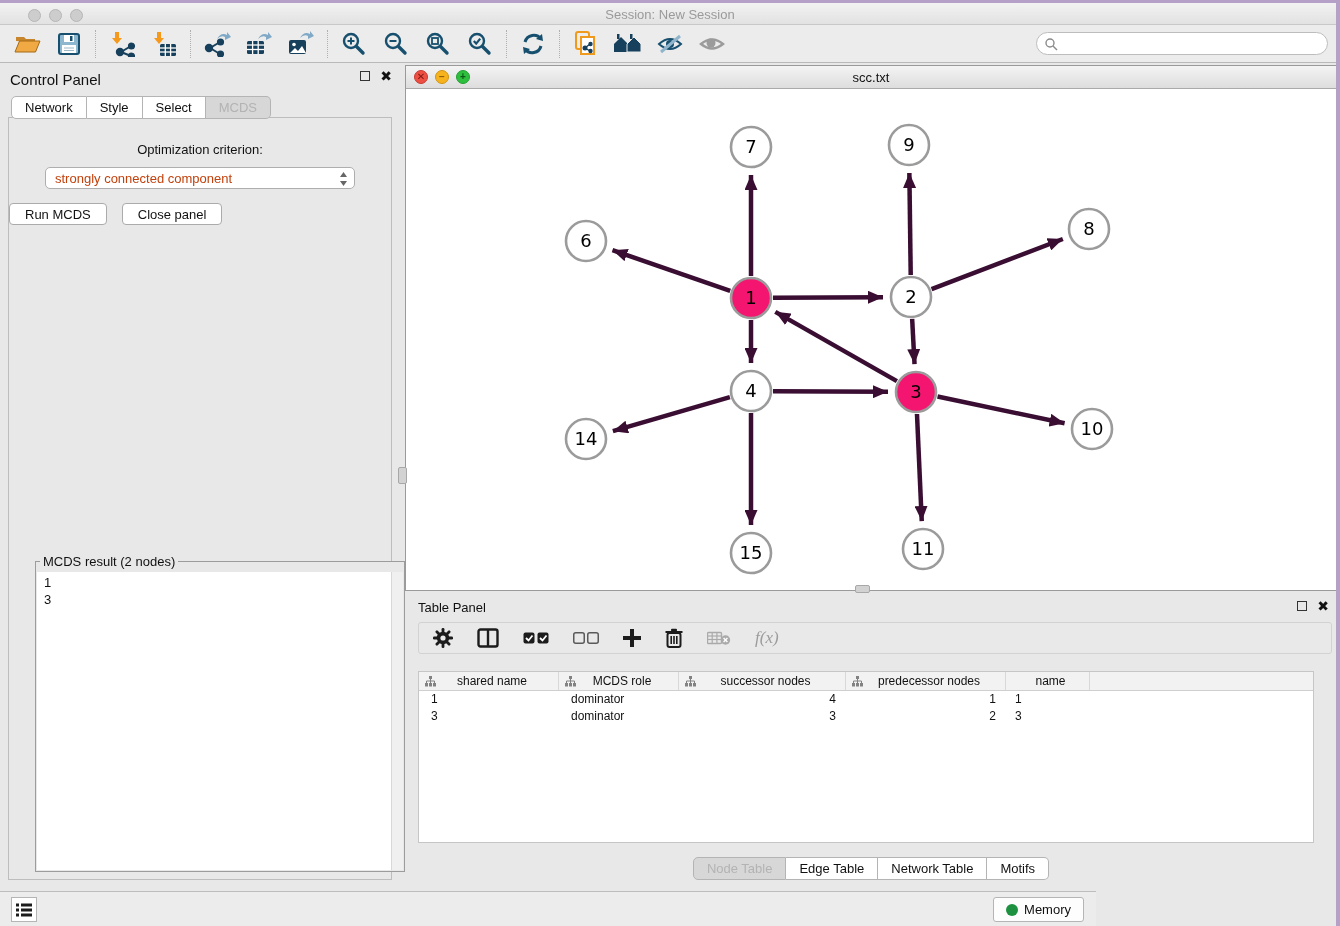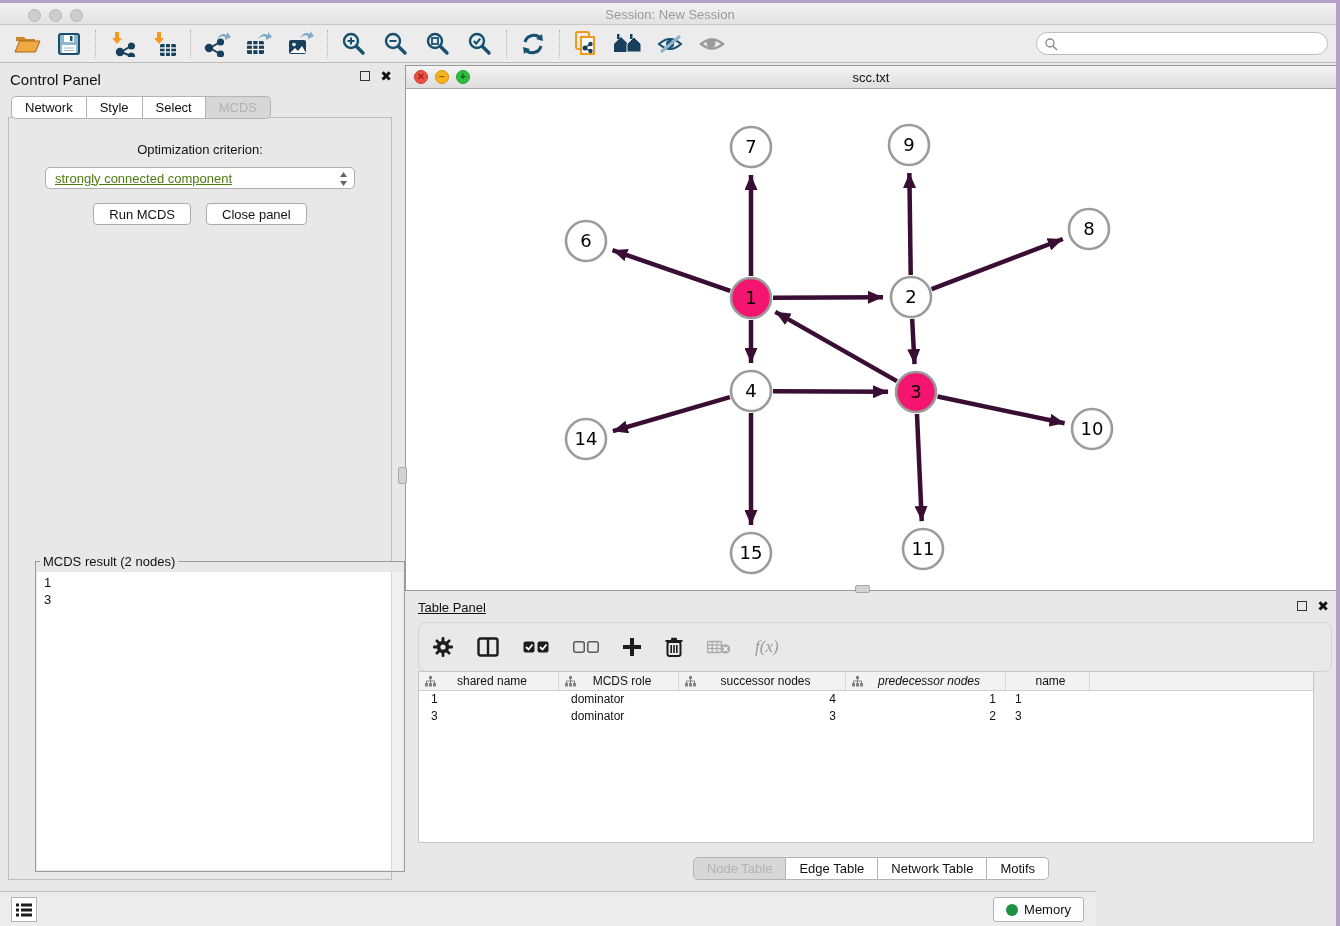--- a/index.html
+++ b/index.html
@@ -60,26 +60,25 @@
   .tab.selected { background:#d7d7d7; color:#b3b3b3; }
 
   .cp-content {
     position:absolute; left:8px; top:52px; width:384px; height:763px;
     border:1px solid #bdbdbd; background:#e8e8e8;
   }
   .opt-label { margin-top:24px; text-align:center; font-size:13px; color:#111; }
   .opt-select {
     margin:10px auto 4px; width:310px; height:22px; background:#fff;
     border:1px solid #aeaeae; border-radius:5px;
-    display:flex; align-items:center; font-size:13px; color:#4d7c0f; padding-left:9px;
+    display:flex; align-items:center; font-size:13px; color:#c2410c; padding-left:9px;
     position:relative;
-    text-decoration:underline;
   }
   .opt-select .chevrons { position:absolute; right:6px; top:3px; }
-  .btn-row { margin-top:14px; display:flex; justify-content:center; gap:15px; }
+  .btn-row { margin-top:14px; display:flex; gap:15px; }
   .aqua-btn {
     background:#fff; border:1px solid #ababab; border-radius:4px;
     font-size:13px; color:#111; padding:2px 15px; height:22px;
     font-family:"Liberation Sans","DejaVu Sans",sans-serif;
   }
   .result-fieldset {
     position:absolute; left:6px; top:436px; width:370px; height:318px;
     border:1px solid #9c9c9c; background:#e8e8e8; padding:0;margin-left:20px;
   }
   .result-fieldset legend { font-size:13px; color:#111; margin-left:4px; padding:0 3px; }
@@ -112,24 +111,24 @@
   .tl.red { background:#ee4f43; border:1px solid #c63b31; color:#7d1813; }
   .tl.yellow { background:#f7b31e; border:1px solid #d1940f; color:#8a5d05; }
   .tl.green { background:#2ebf3e; border:1px solid #23a02f; color:#0c5a16; }
   .nw-title { position:absolute; left:0; right:0; top:4px; text-align:center; font-size:13px; color:#111; }
   .graph-canvas { position:absolute; left:0; top:23px; width:930px; height:501px; background:#fff; }
   .graph-canvas svg { width:100%; height:100%; }
 
   
   .table-panel { position:absolute; left:405px; top:595px; width:932px; height:293px; background:#e8e8e8; }
   .tp-header { position:relative; height:25px; }
-  .tp-header .ph-title { position:absolute; left:13px; top:5px; font-size:13px; color:#111;text-decoration:underline; }
+  .tp-header .ph-title { position:absolute; left:13px; top:5px; font-size:13px; color:#111; }
   .tp-toolbar {
-    position:absolute; left:13px; top:27px; right:5px; height:50px;
-    background:#e9e9e9; border:1px solid #d2d2d2; border-radius:8px;
+    position:absolute; left:13px; top:27px; right:5px; height:32px;
+    background:#e9e9e9; border:1px solid #d2d2d2; border-radius:3px;
     display:flex; align-items:center; padding-left:14px; gap:24px;
   }
   .tp-tool { display:flex; align-items:center; justify-content:center; }
   .fx-label { font-family:"Liberation Serif","DejaVu Serif",serif; font-style:italic; font-size:17px; color:#9c9c9c; }
 
   .data-table {
     position:absolute; left:13px; top:76px; right:23px; height:172px;
     background:#fff; border:1px solid #c6c6c6; overflow:hidden;
   }
   .thead { display:flex; height:19px; background:#f2f2f2; border-bottom:1px solid #cfcfcf; }
@@ -564,21 +563,21 @@
             <g fill="#828282">
               <rect x="4" y="0" width="3" height="3"></rect>
               <rect x="0" y="7" width="3" height="3.5"></rect>
               <rect x="4" y="7" width="3" height="3.5"></rect>
               <rect x="8" y="7" width="3" height="3.5"></rect>
             </g>
             <path d="M5.5 3 V5 M1.5 7 V5 H9.5 V7 M5.5 5 V7" stroke="#828282" stroke-width="1" fill="none"></path>
           </svg>
           <span class="th-label">successor nodes</span>
         </div>
-        <div class="th" style="width: 160px; font-style: italic;">
+        <div class="th" style="width: 160px;">
           <svg width="11" height="11" viewBox="0 0 11 11">
             <g fill="#828282">
               <rect x="4" y="0" width="3" height="3"></rect>
               <rect x="0" y="7" width="3" height="3.5"></rect>
               <rect x="4" y="7" width="3" height="3.5"></rect>
               <rect x="8" y="7" width="3" height="3.5"></rect>
             </g>
             <path d="M5.5 3 V5 M1.5 7 V5 H9.5 V7 M5.5 5 V7" stroke="#828282" stroke-width="1" fill="none"></path>
           </svg>
           <span class="th-label">predecessor nodes</span>

